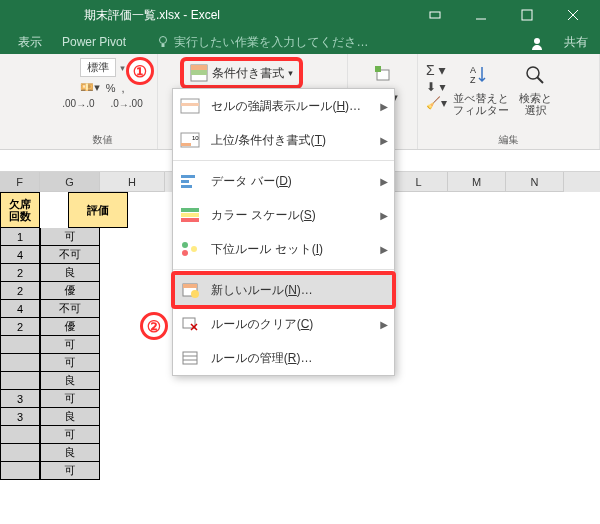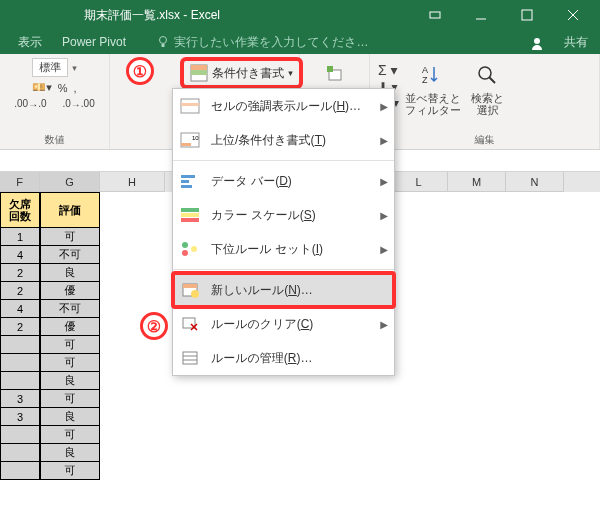--- a/index.html
+++ b/index.html
@@ -8,36 +8,36 @@
 .titlebar { height: 30px; background: #217346; color: #fff; display: flex; align-items: center; font-size: 12px; padding: 0 4px; }
 .titlebar .title { flex: 1; }
 .titlebar .wbtn { width: 46px; height: 30px; display: flex; align-items: center; justify-content: center; color: #fff; }
 .titlebar .wbtn svg { width: 12px; height: 12px; }
 
 .tabbar { height: 24px; background: #217346; color: #c9e4d8; display: flex; align-items: center; font-size: 12px; padding-left: 8px; }
 .tabbar .tab { padding: 0 10px; }
 .tabbar .tell { flex: 1; display: flex; align-items: center; gap: 4px; color: #a7d4bf; margin-left: 20px; }
 .tabbar .share { display: flex; align-items: flex-end; gap: 20px; padding: 0 12px; }
 
-.ribbon { height: 96px; background: #f3f2f1; border-bottom: 1px solid #d4d4d4; display: flex; position: relative; }
+.ribbon { height: 96px; background: #f3f2f1; border-bottom: 1px solid #d4d4d4; display: flex; position: relative; padding-left: 48px; }
 .rgroup { border-right: 1px solid #e1e1e1; padding: 2px 6px 0 6px; display: flex; flex-direction: column; align-items: center; font-size: 11px; color: #444; }
 .rgroup .lbl { font-size: 10px; color: #666; margin-top: auto; padding-bottom: 2px; }
 .rrow { display: flex; gap: 4px; align-items: center; }
 .rbtn { display: flex; flex-direction: column; align-items: center; padding: 2px 4px; font-size: 11px; }
 .rbtn .ic { width: 32px; height: 32px; display: flex; align-items: center; justify-content: center; }
 
 .cf-btn { position: absolute; left: 180px; top: 3px; display: flex; align-items: center; gap: 4px; background: #f3f2f1; padding: 3px 6px; font-size: 12px; color: #333; border: 4px solid #ff3030; border-radius: 6px; }
 
 .formula-bar { height: 22px; border-bottom: 1px solid #d4d4d4; display: flex; align-items: center; font-size: 12px; }
 
 .grid { position: relative; }
 .colhead { display: flex; height: 20px; background: #e6e6e6; font-size: 11px; color: #333; }
 .colhead .ch { border-right: 1px solid #ccc; border-bottom: 1px solid #ccc; display: flex; align-items: center; justify-content: center; }
 .colhead .sel { background: #d2d2d2; }
-.headerrow { display: flex; height: 36px; }
+.headerrow { display: flex; height: 36px; gap: 28px; }
 .headerrow .cell { background: #ffe699; border: 1px solid #000; font-size: 11px; font-weight: bold; display: flex; align-items: center; justify-content: center; }
 .datarow { display: flex; height: 18px; font-size: 11px; }
 .datarow .cell { border-right: 1px solid #ccc; border-bottom: 1px solid #ccc; display: flex; align-items: center; justify-content: center; }
 .datarow .bord { border: 1px solid #000; border-top: none; }
 .datarow .sel { background: #d4d4d4; }
 .w-f { width: 40px; }
 .w-g { width: 60px; }
 .w-h { width: 65px; }
 .w-rest { width: 58px; }
 

